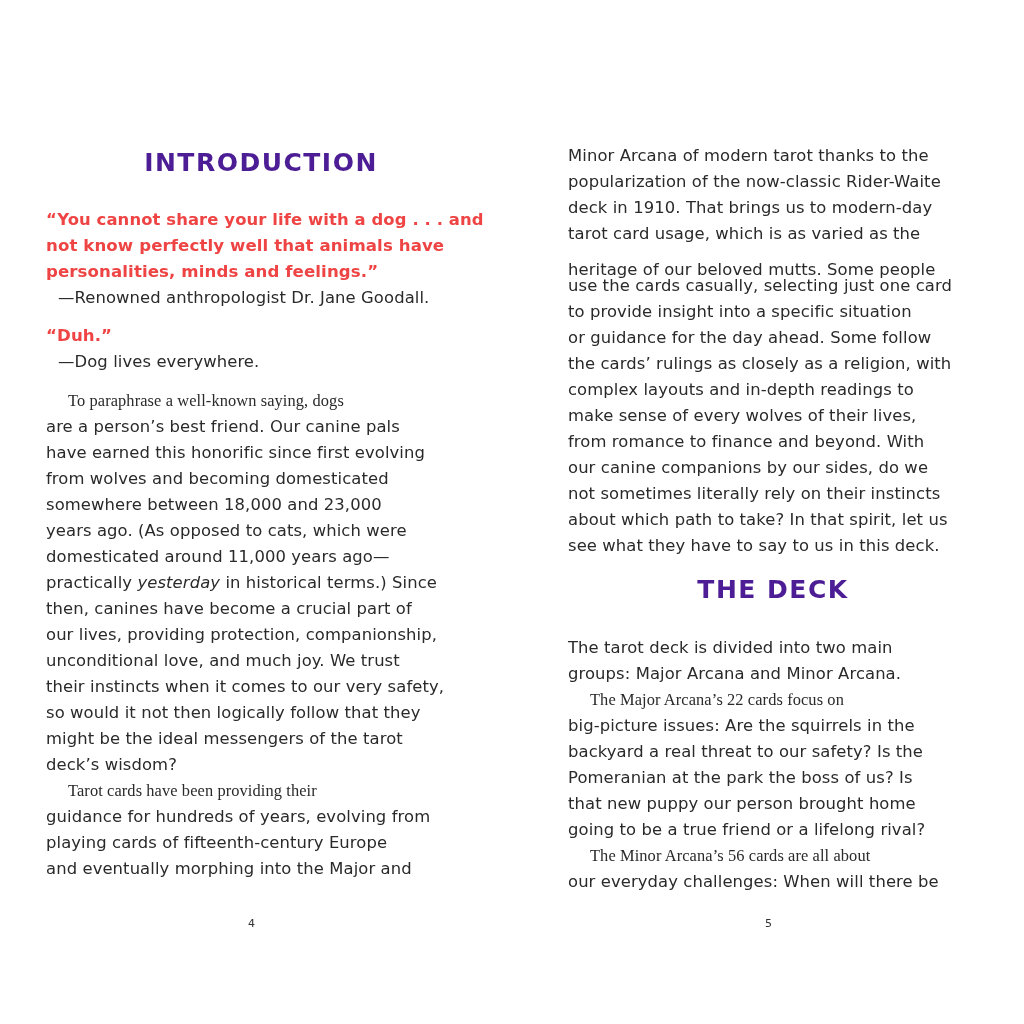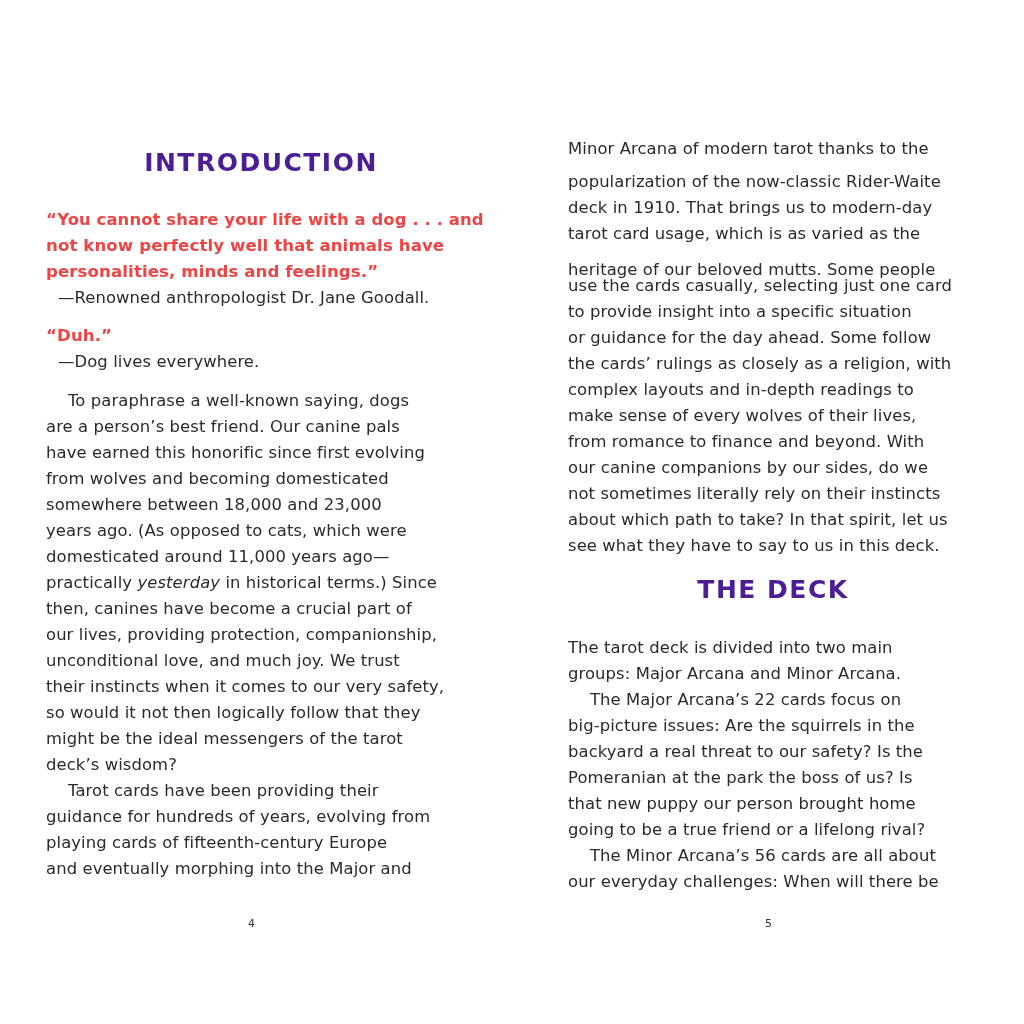--- a/index.html
+++ b/index.html
@@ -7,21 +7,21 @@
          font-family: "DejaVu Sans", sans-serif; color: #222; }
   .page { position: absolute; top: 0; height: 1024px; }
   .left { left: 46px; width: 430px; }
   .right { left: 568px; width: 420px; }
   .heading { font-family: "DejaVu Sans", sans-serif; font-weight: bold; font-size: 25px;
              letter-spacing: 1.5px; color: #4c1d95; text-align: center; position: absolute; margin: 0; }
   .line { position: absolute; left: 0; white-space: nowrap; font-size: 16.4px; line-height: 26px;
           color: #2a2a2a; letter-spacing: 0.1px; }
   .quote { font-weight: bold; font-size: 16.6px; color: #ef4444; }
   .attrib { padding-left: 12px; }
-  .indent { padding-left: 22px; }
+  .indent { padding-left: 22px; font-family: Liberation Serif, serif; }
   em { font-style: italic; }
   .pagenum { position: absolute; font-size: 11px; color: #333; }
 </style>
 </head>
 <body>
 
 <div class="page left">
   <h1 class="heading" style="top:148px; left:0; width:430px;">INTRODUCTION</h1>
 
   <div class="line quote" style="top: 207px; font-size: 16.41px;">“You cannot share your life with a dog . . . and</div>
@@ -49,21 +49,21 @@
   <div class="line" style="top:752px">deck’s wisdom?</div>
   <div class="line indent" style="top:778px">Tarot cards have been providing their</div>
   <div class="line" style="top:804px">guidance for hundreds of years, evolving from</div>
   <div class="line" style="top:830px">playing cards of fifteenth-century Europe</div>
   <div class="line" style="top:856px">and eventually morphing into the Major and</div>
 
   <div class="pagenum" style="top:917px; left:202px;">4</div>
 </div>
 
 <div class="page right">
-  <div class="line" style="top:136px">Minor Arcana of modern tarot thanks to the</div>
+  <div class="line" style="top:143px">Minor Arcana of modern tarot thanks to the</div>
   <div class="line" style="top:169px">popularization of the now-classic Rider-Waite</div>
   <div class="line" style="top:195px">deck in 1910. That brings us to modern-day</div>
   <div class="line" style="top:221px">tarot card usage, which is as varied as the</div>
   <div class="line" style="top:257px">heritage of our beloved mutts. Some people</div>
   <div class="line" style="top:273px">use the cards casually, selecting just one card</div>
   <div class="line" style="top:299px">to provide insight into a specific situation</div>
   <div class="line" style="top:325px">or guidance for the day ahead. Some follow</div>
   <div class="line" style="top:351px">the cards’ rulings as closely as a religion, with</div>
   <div class="line" style="top:377px">complex layouts and in-depth readings to</div>
   <div class="line" style="top:403px">make sense of every wolves of their lives,</div>

